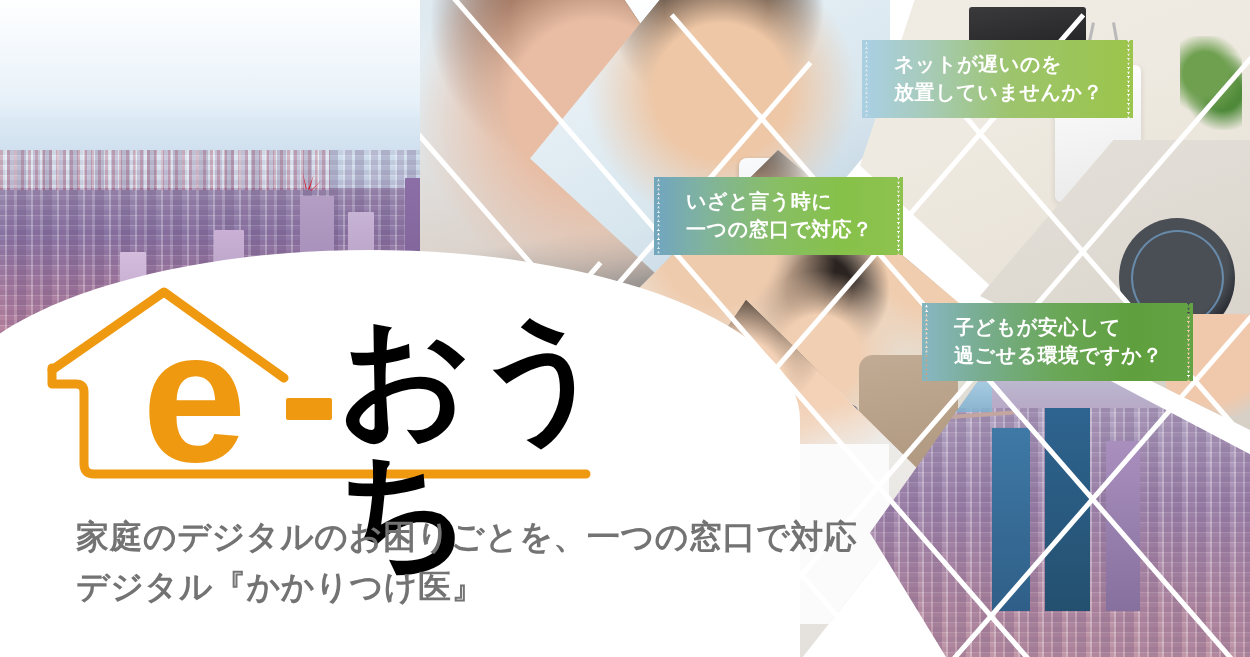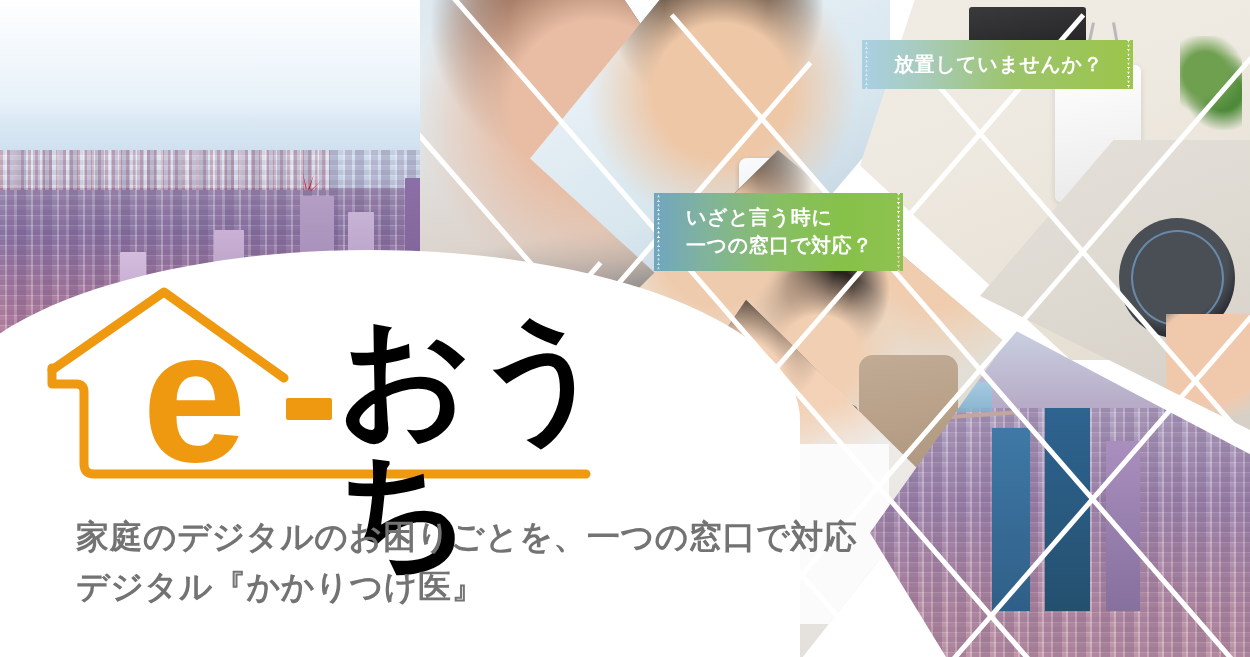--- a/index.html
+++ b/index.html
@@ -110,21 +110,21 @@
     content:""; position:absolute; top:0; bottom:0; width:9px;
     background-size:9px 9px; background-repeat:repeat-y;
   }
   .badge::before{ left:-8px; }
   .badge::after{ right:-8px; }
 
   .badge1{ left:870px; top:40px; background:linear-gradient(90deg,#a9cfe0 0%, #a7cbb9 22%, #9dc46d 55%, #9bc54c 100%); }
   .badge1::before{ background-image:linear-gradient(135deg,#a9cfe0 50%, transparent 50%), linear-gradient(225deg,#a9cfe0 50%, transparent 50%); background-size:9px 4.5px,9px 4.5px; background-position:0 0,0 4.5px; }
   .badge1::after{ background-image:linear-gradient(45deg,#9bc54c 50%, transparent 50%), linear-gradient(-45deg,#9bc54c 50%, transparent 50%); background-size:9px 4.5px,9px 4.5px; background-position:0 0,0 4.5px; }
 
-  .badge2{ left:662px; top:193px; background:linear-gradient(90deg,#73a7bc 0%, #80b39d 18%, #88be66 48%, #86c149 78%, #8dc24f 100%); }
+  .badge2{ left:662px; top:177px; background:linear-gradient(90deg,#73a7bc 0%, #80b39d 18%, #88be66 48%, #86c149 78%, #8dc24f 100%); }
   .badge2::before{ background-image:linear-gradient(135deg,#73a7bc 50%, transparent 50%), linear-gradient(225deg,#73a7bc 50%, transparent 50%); background-size:9px 4.5px,9px 4.5px; background-position:0 0,0 4.5px; }
   .badge2::after{ background-image:linear-gradient(45deg,#8dc24f 50%, transparent 50%), linear-gradient(-45deg,#8dc24f 50%, transparent 50%); background-size:9px 4.5px,9px 4.5px; background-position:0 0,0 4.5px; }
 
   .badge3{ left:930px; top:303px; background:linear-gradient(90deg,#86b6bd 0%, #78ad90 20%, #6aa757 50%, #5f9f3d 80%, #64a344 100%); }
   .badge3::before{ background-image:linear-gradient(135deg,#86b6bd 50%, transparent 50%), linear-gradient(225deg,#86b6bd 50%, transparent 50%); background-size:9px 4.5px,9px 4.5px; background-position:0 0,0 4.5px; }
   .badge3::after{ background-image:linear-gradient(45deg,#64a344 50%, transparent 50%), linear-gradient(-45deg,#64a344 50%, transparent 50%); background-size:9px 4.5px,9px 4.5px; background-position:0 0,0 4.5px; }
 
   .badge .line{ display:block; }
 </style>
 </head>
@@ -254,22 +254,27 @@
     <div class="logo-dash"></div>
     <div class="logo-jp">おうち</div>
   </div>
 
   <div class="tagline">
     <div>家庭のデジタルのお困りごとを、一つの窓口で対応</div>
     <div>デジタル『かかりつけ医』</div>
   </div>
 
   <div class="badge badge1">
+    <span class="line">ネットが遅いのを</span>
     <span class="line">放置していませんか？</span>
   </div>
 
   <div class="badge badge2">
     <span class="line">いざと言う時に</span>
     <span class="line">一つの窓口で対応？</span>
   </div>
 
+  <div class="badge badge3">
+    <span class="line">子どもが安心して</span>
+    <span class="line">過ごせる環境ですか？</span>
+  </div>
 
 </div>
 
 </body></html>

